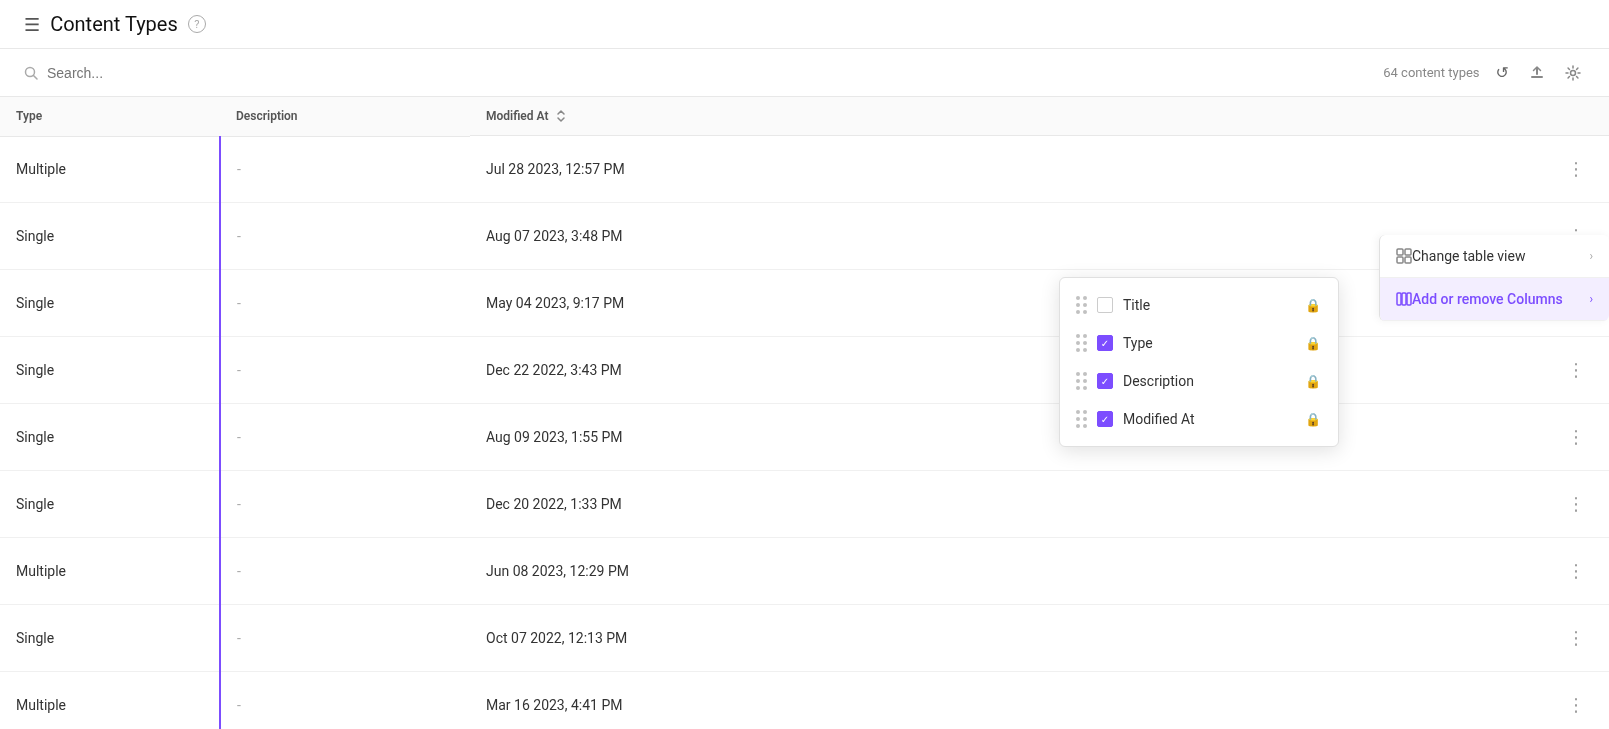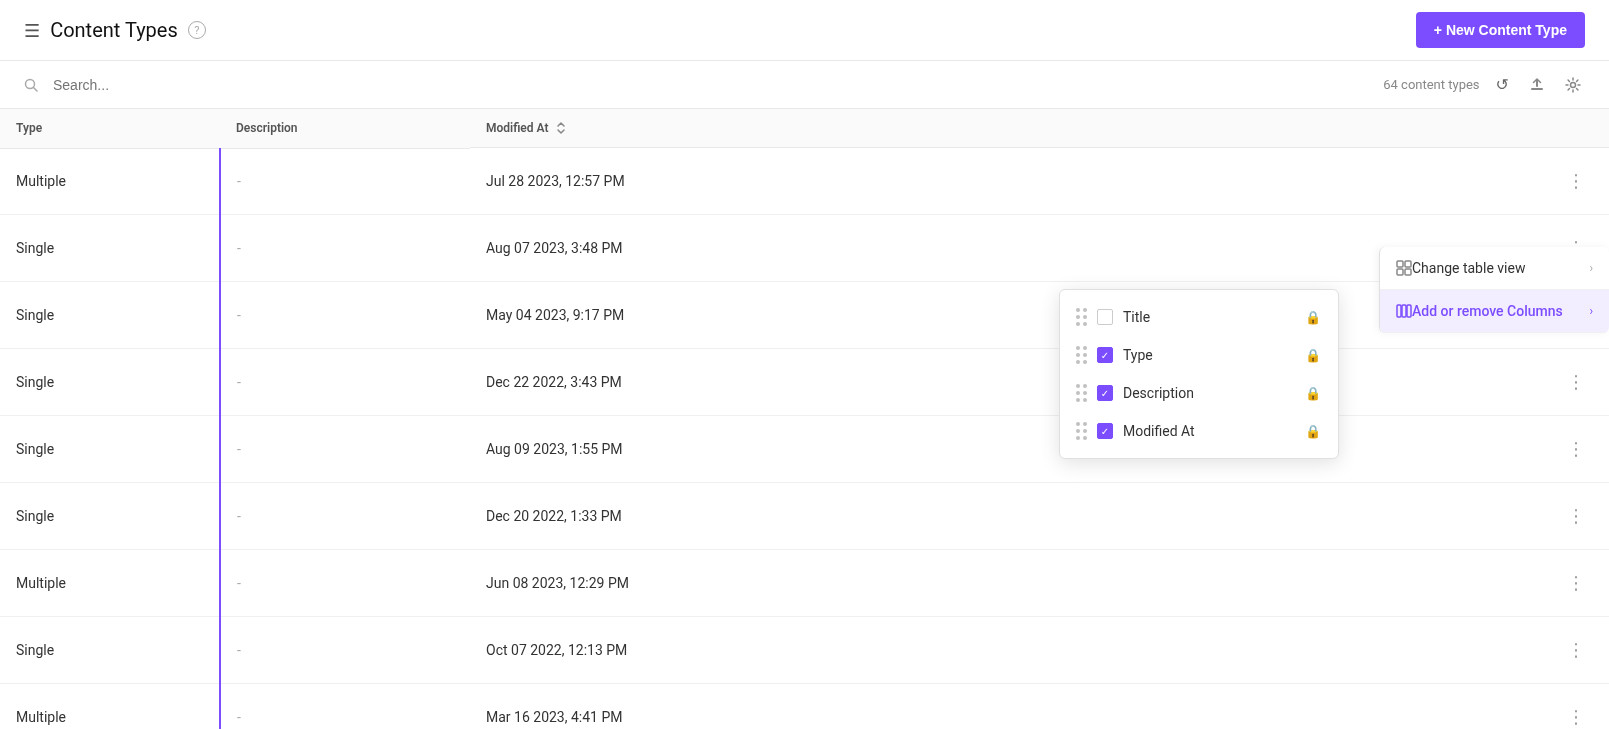--- a/index.html
+++ b/index.html
@@ -65,21 +65,21 @@
       display: flex;
       align-items: center;
       justify-content: space-between;
       padding: 10px 24px;
       background: #fff;
       border-bottom: 1px solid #e8e8e8;
     }
     .search-wrapper {
       display: flex;
       align-items: center;
-      gap: 15px;
+      gap: 9px;
       color: #aaa;
     }
     .toolbar-right {
       display: flex;
       align-items: center;
       gap: 12px;
     }
     .content-count {
       color: #888;
       font-size: 13px;
@@ -242,21 +242,20 @@
   </style>
 </head>
 <body>
 
 <div class="header">
   <div class="header-left">
     <span class="hamburger">☰</span>
     <span class="page-title">Content Types</span>
     <span class="help-icon">?</span>
   </div>
-  <button class="new-content-btn">+ New Content Type</button>
 </div>
 
 <div class="toolbar">
   <div class="search-wrapper">
     <svg width="14" height="14" viewBox="0 0 14 14" fill="none">
       <circle cx="6" cy="6" r="4.5" stroke="#aaa" stroke-width="1.5"></circle>
       <line x1="9.5" y1="9.5" x2="13" y2="13" stroke="#aaa" stroke-width="1.5" stroke-linecap="round"></line>
     </svg>
     <input type="text" style="border: none; outline: none; font-size: 14px; color: rgb(51, 51, 51); background: transparent; width: 200px;" placeholder="Search...">
   </div>

